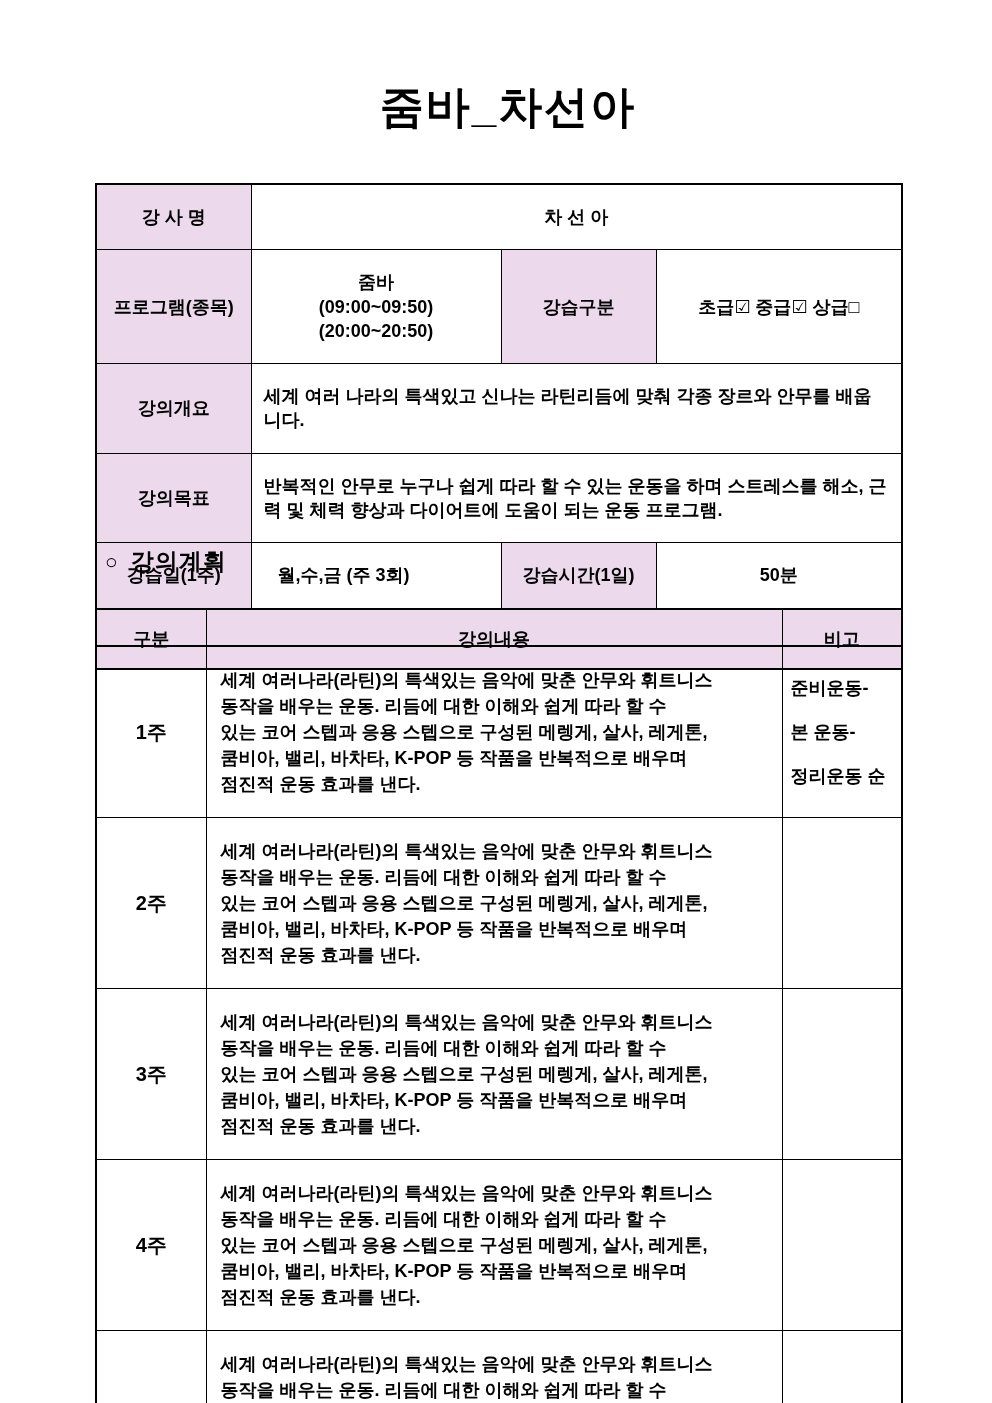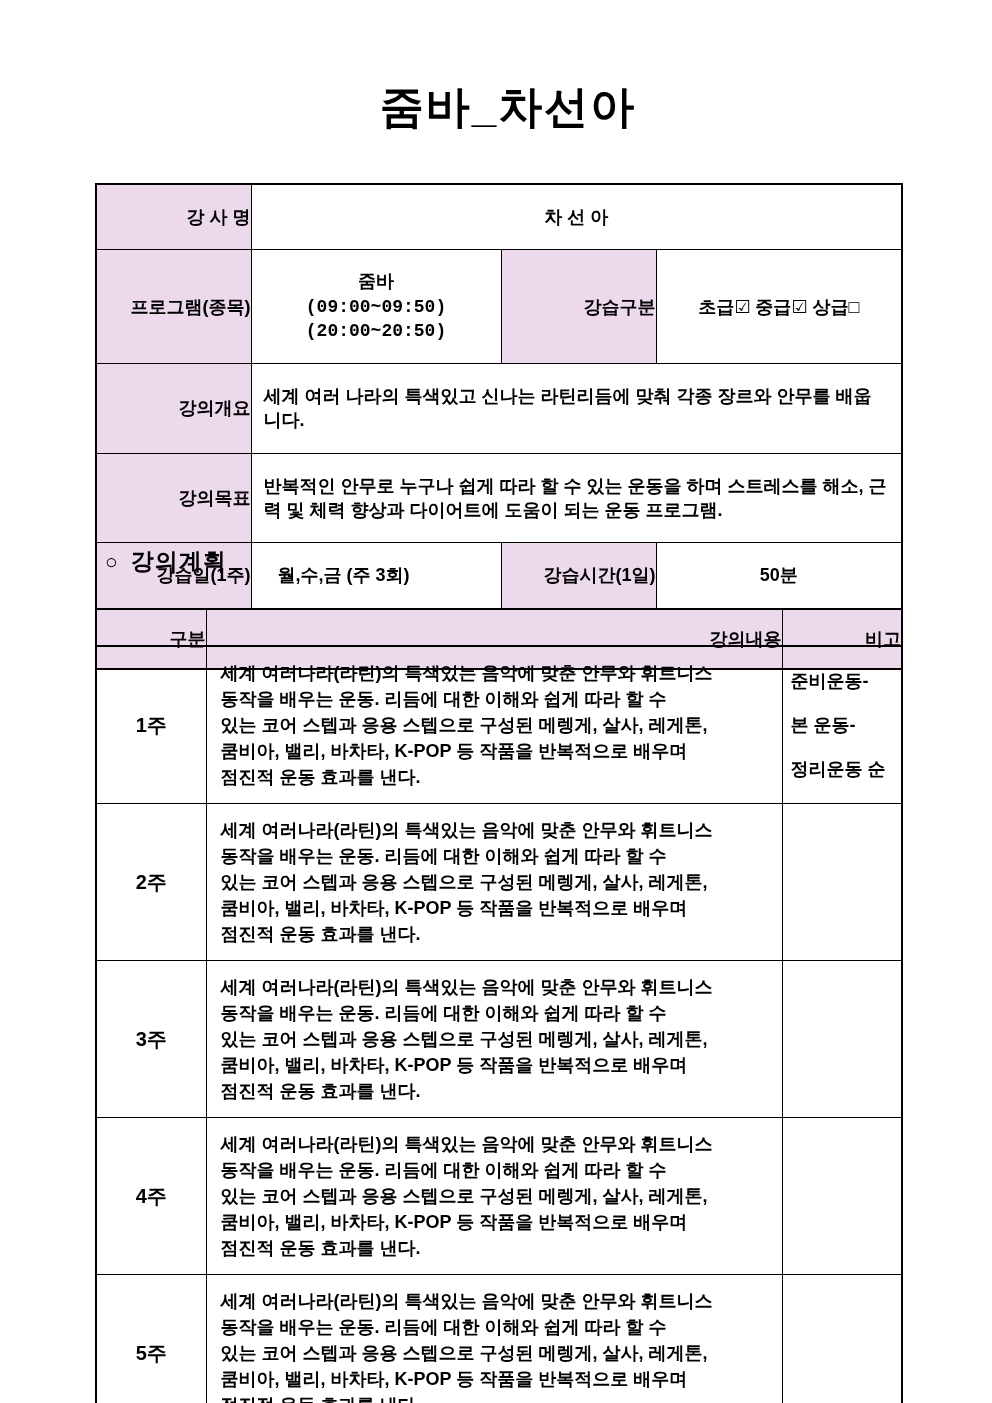--- a/index.html
+++ b/index.html
@@ -43,26 +43,26 @@
   td{
     border:1.6px solid var(--border-color);
     vertical-align:middle;
     line-height:1.35;
   }
   .info-table{top:183px;}
   .info-table{border:2.5px solid var(--border-color);}
   .plan-header-table,.plan-body-table{border:2.5px solid var(--border-color);}
   .hdr{
     background:var(--header-bg);
-    text-align:right;
+    text-align:center;
     font-weight:bold;
   }
   .val{padding:20px 12px;}
   .center{text-align:center;}
-  .pre{white-space:pre-line;font-family:Liberation Mono, monospace;}
+  .pre{white-space:pre-line;}
   .indent{padding-left:26px;}
   .plan-heading{
     position:absolute;
     left:105px;
     top:546px;
     font-size:23px;
     font-weight:bold;
     letter-spacing:1px;
   }
   .plan-heading .bullet{
@@ -72,21 +72,21 @@
   }
   .plan-header-table{top:608px;}
   .plan-body-table{top:645px;}
   .plan-header-table td{height:60px;}
   .week-cell{
     text-align:center;
     font-size:20px;
     margin-top:28px;
   }
   .content-cell{
-    padding:13px 14px;
+    padding:20px 14px;
     white-space:pre-line;
     line-height:26px;
     font-size:18px;
     vertical-align:middle;
   }
   .note-cell{
     padding:6px 8px;
     white-space:pre-line;
     line-height:44px;
     font-size:18px;

